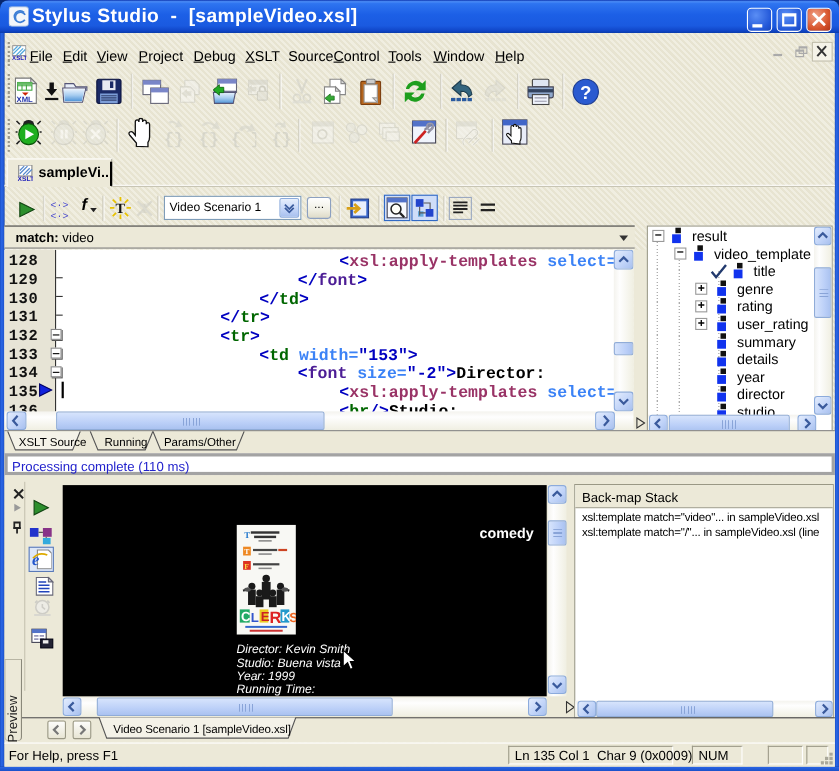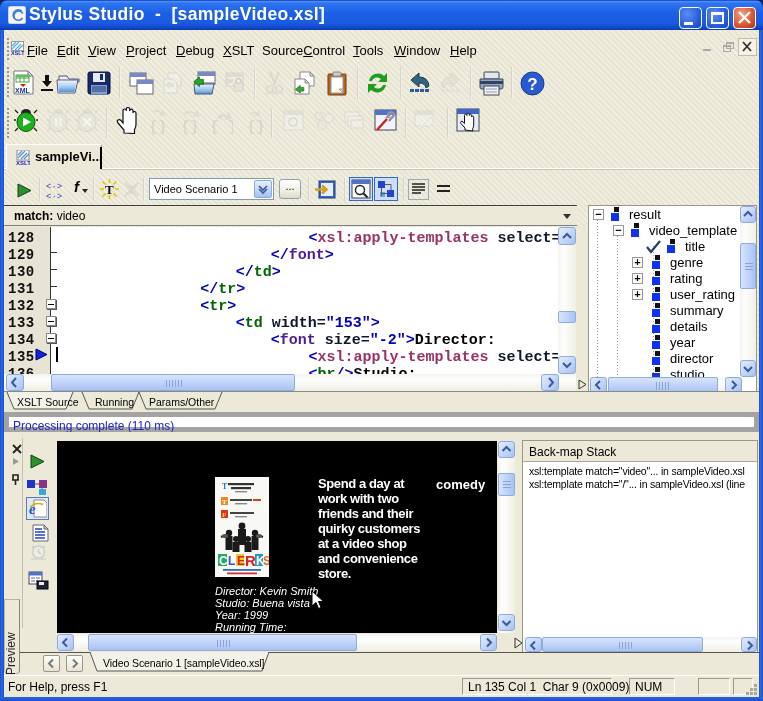--- a/index.html
+++ b/index.html
@@ -28,21 +28,21 @@
   .sbbtn { background:linear-gradient(135deg,#e3ecfd,#c0d3f8 60%,#a8c0ee); border:1px solid #8cabdc; border-radius:3px;
     color:#3a5a9c; text-align:center; }
   .sbthumbv { background:linear-gradient(90deg,#d7e4fc,#bcd0f8 60%,#aac2f0); border:1px solid #90acd8; border-radius:2px; }
   .sbthumbh { background:linear-gradient(180deg,#d7e4fc,#bcd0f8 60%,#aac2f0); border:1px solid #90acd8; border-radius:2px; }
   .mono { font-family:"Liberation Mono", monospace; }
   
   .cb { color:#0000c0; } 
   .cg { color:#006600; } 
   .co { color:#4c1d95; } 
   .cx { color:#993366; } 
-  .cr { color:#0f172a; } 
+  .cr { color:#3b82f6; } 
   .cv { color:#0000c0; }
   .s11 { font-size:11px;font-style:italic; }
   .s12 { font-size:12px; }
   .codeln { font-size:15px; font-weight:bold; white-space:pre; }
   .foldbox { width:10px; height:10px; background:#fff; border:1px solid #888;
     box-shadow:1px 1px 0 #555; }
   .foldbox::after { content:""; position:absolute; left:1px; top:3.5px; width:6px; height:1.5px; background:#000; }
   .vdot { width:1px; background-image:repeating-linear-gradient(180deg,#999 0 1px,transparent 1px 3px); }
   .trow { left:0; width:169px; height:16px; }
   .trow > span { position:absolute; }
@@ -575,21 +575,21 @@
     <svg class="abs" style="left:0;top:0" width="230" height="21">
       <path d="M3 0 l7 17 h52 l7-17" fill="#f4f2e8" stroke="#555" stroke-width="1"></path>
       <path d="M78 0 l7 17 h43 l7-17" fill="none" stroke="#555" stroke-width="1"></path>
       <path d="M135 0 l7 17 h69 l7-17" fill="none" stroke="#555" stroke-width="1"></path>
     </svg>
     <div class="abs" style="left:13px;top:4px;font-size:10.5px">XSLT Source</div>
     <div class="abs" style="left:91px;top:4px;font-size:10.5px">Running</div>
     <div class="abs" style="left:145px;top:4px;font-size:10.5px">Params/Other</div>
   </div>
 
-  <div class="abs" style="left:4px;top:412px;width:755px;height:20px;background:#fff;border:5px solid #a3a3a3">
+  <div class="abs" style="left:4px;top:412px;width:755px;height:20px;background:#fff;border:3px solid #a3a3a3">
     <div class="abs" style="left:4px;top:2px;font-size:12px;color:#2222cc">Processing complete (110 ms)</div>
   </div>
 
   <div class="abs" id="dock" style="left:4px;top:432px;width:755px;height:243px;background:#ece9d8">
 
     <svg class="abs" style="left:7px;top:11px" width="12" height="12">
         <path d="M2 2 l8 8 M10 2 l-8 8" stroke="#222" stroke-width="1.8"></path>
       </svg>
     <svg class="abs" style="left:8px;top:25px" width="8" height="9">
         <path d="M1 1 l6 3.5 -6 3.5 z" fill="#999"></path>
@@ -680,21 +680,20 @@
             <text x="22" y="87.5" fill="#cc2222">E</text>
           <text x="30" y="89" fill="#dd2222" font-size="15">R</text>
           <rect x="40" y="77" width="8" height="12" fill="#2299cc"></rect>
             <text x="41" y="87.5" fill="#fff">K</text>
           <text x="48" y="88" fill="#ee6622">S</text>
         </g>
         <rect x="8" y="92" width="38" height="1.8" fill="#3366cc"></rect>
         <rect x="12" y="95.5" width="30" height="1.8" fill="#cc3333"></rect>
       </svg>
 
-      <div class="abs" style="left:261px;top:35px;width:112px;font-size:13px;font-weight:bold;color:#fff;line-height:15px;letter-spacing:-0.4px">Spend a day at work with two friends and their quirky customers at a video shop and convenience store.</div>
       <div class="abs" style="left:379px;top:36px;font-size:13px;font-weight:bold;color:#fff">comedy</div>
 
       <div class="abs s11" style="left:158px;top:144px;color:#fff;line-height:12px">Director: Kevin Smith<br>Studio: Buena vista<br>Year: 1999<br>Running Time:</div>
 
       <svg class="abs" style="left:254px;top:149px" width="14" height="22" viewBox="0 0 14 22">
         <path d="M1 1 v15 l4-3.5 2.5 6 2.5-1 -2.5-6 h5 z" fill="#fff" stroke="#000"></path>
       </svg>
     </div>
 
     <div class="abs sbtrack" style="left:494px;top:9px;width:17px;height:192px"></div>

